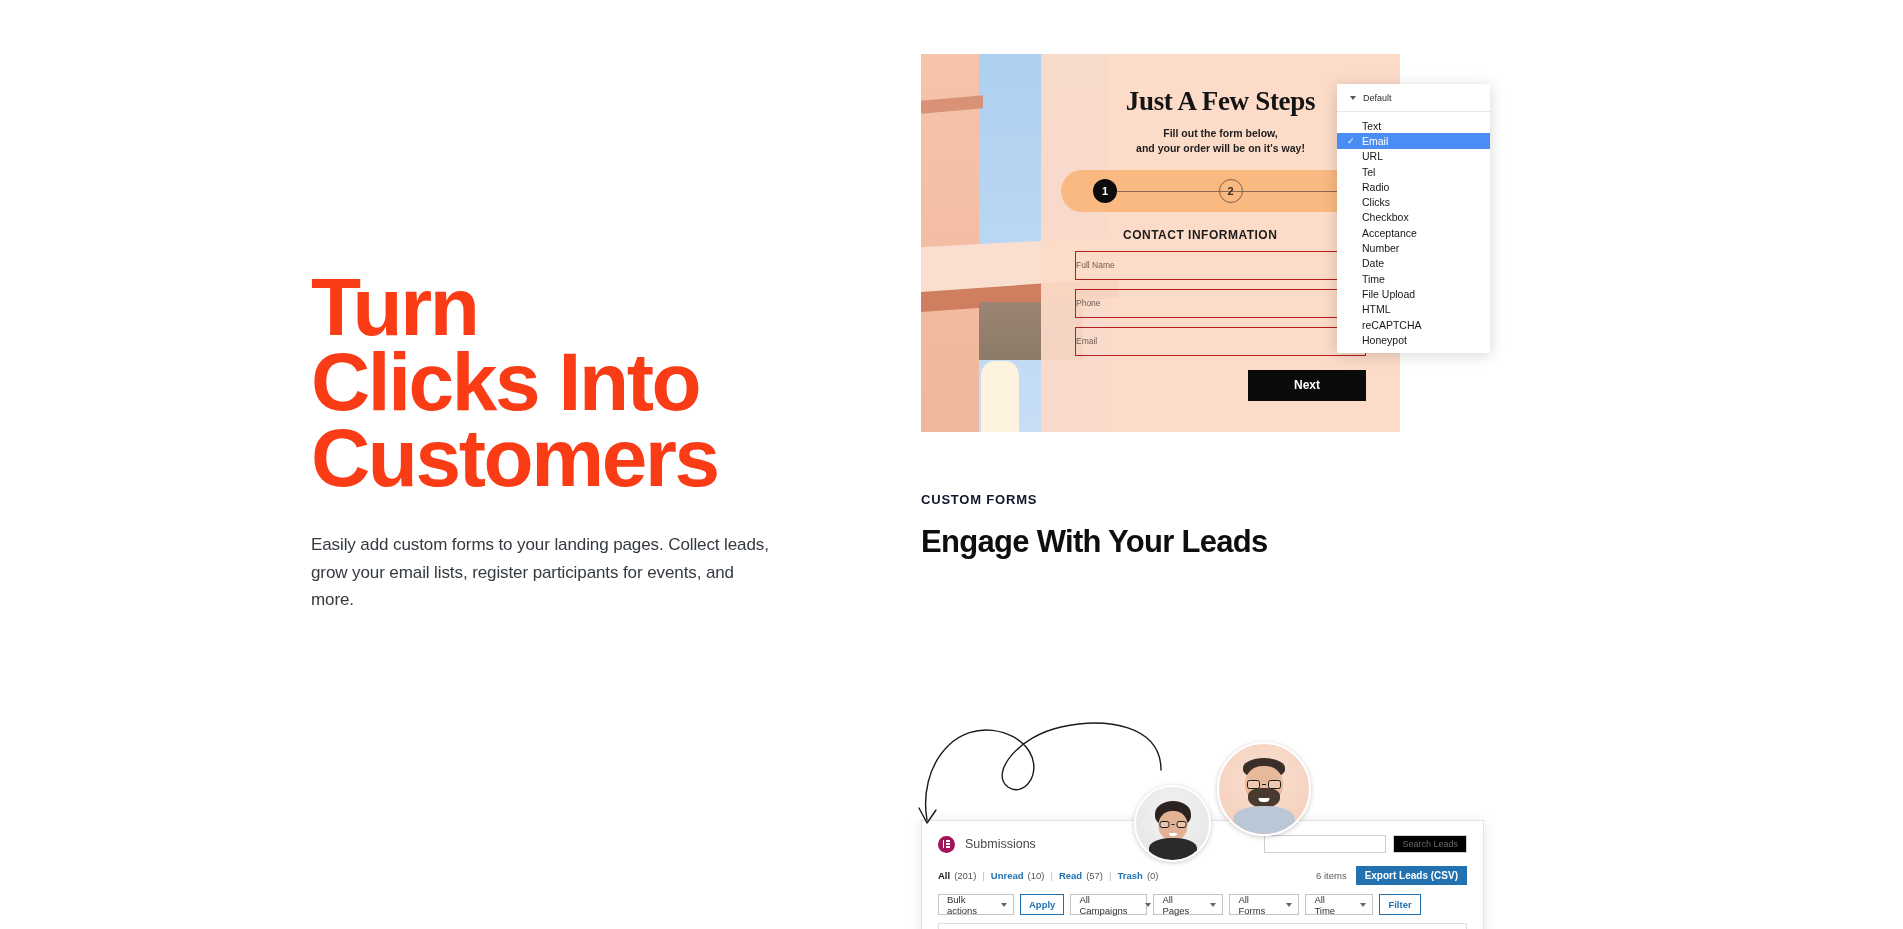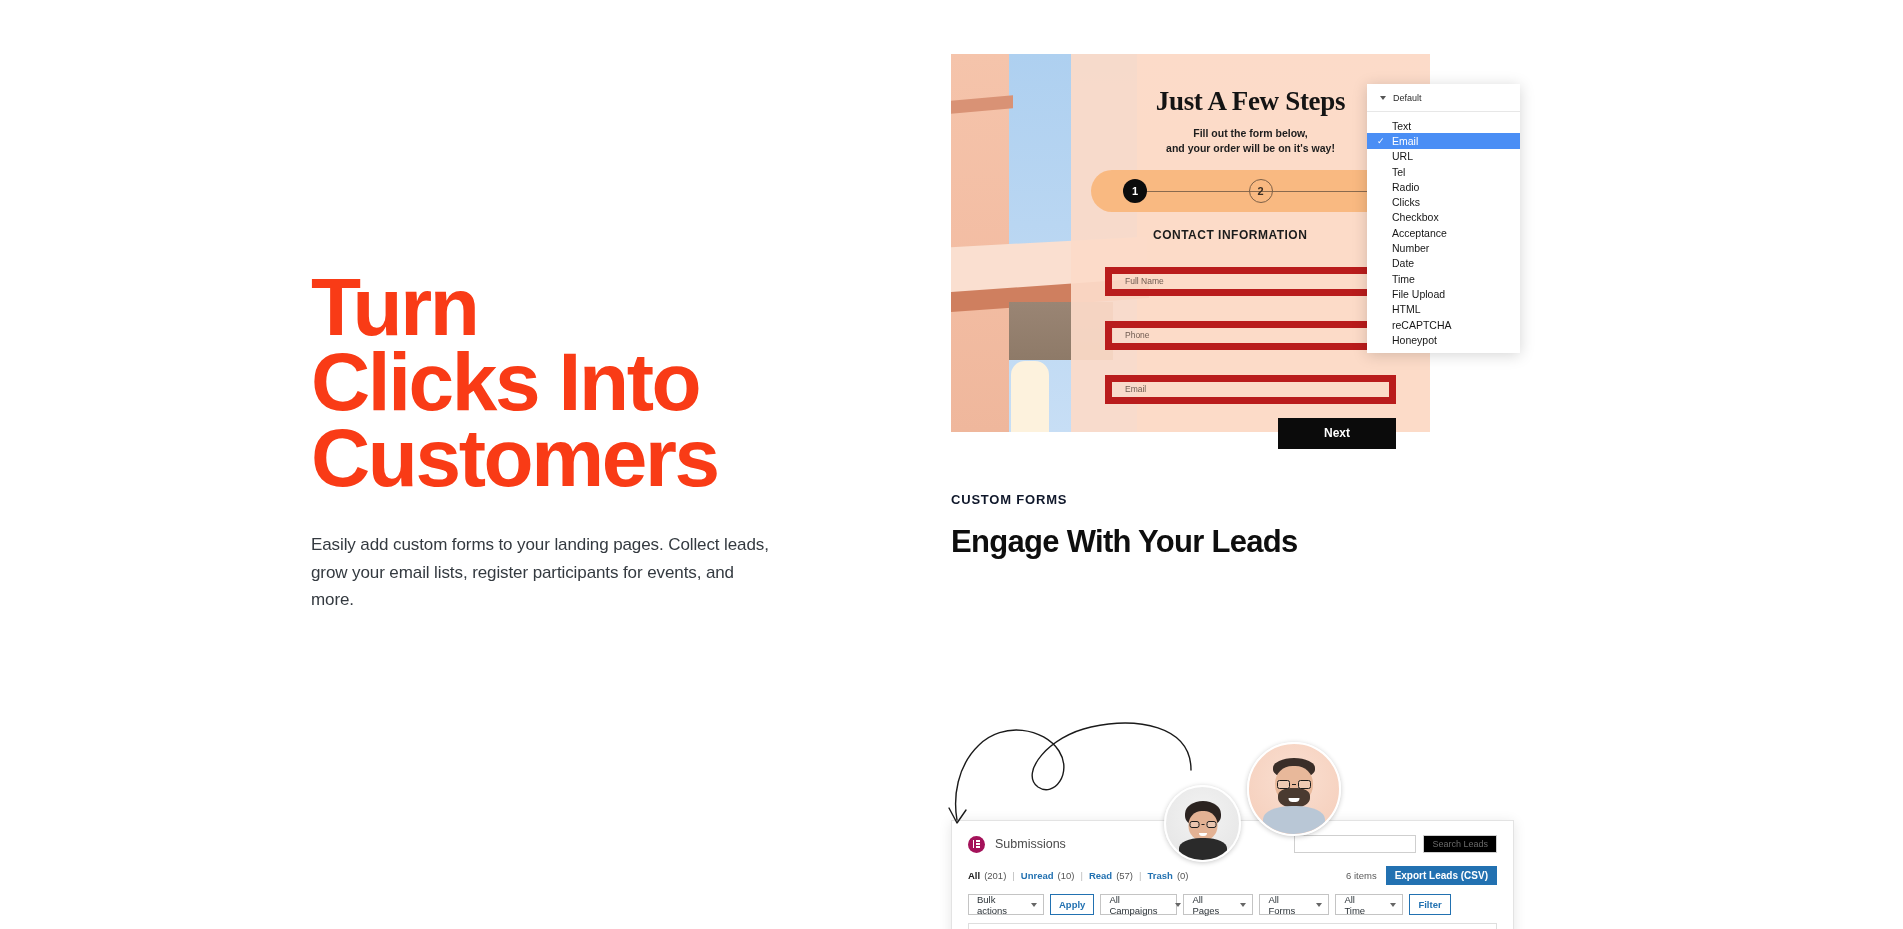--- a/index.html
+++ b/index.html
@@ -45,21 +45,21 @@
     line-height: 1.62;
     color: #343a40;
     letter-spacing: -0.1px;
     white-space: pre-line;
     max-width: 470px;
   }
 
   
   .right-col {
     position: absolute;
-    left: 951px;
+    left: 921px;
     top: 0;
     width: 640px;
     height: 809px;
   }
 
   
   .form-mock {
     position: absolute;
     left: 0px;
     top: 54px;
@@ -189,26 +189,26 @@
   .form-section-label {
     margin-top: 16px;
     font-size: 12px;
     font-weight: 700;
     letter-spacing: 0.5px;
     color: #1c1c1c;
     margin-left: 48px;
   }
 
   .form-field {
-    margin-top: 25px;
+    margin-top: 9px;
     height: 29px;
-    border: 7px solid #b91c1c;
-    display: flex;
-    align-items: center;
-    padding-left: 13px;
+    border: 1px solid #b91c1c;
+    display: flex;
+    align-items: center;
+    padding-left: 0;
     font-size: 8.5px;
     color: #6f5b51;
     background: transparent;
   }
 
   .form-next-row {
     margin-top: 14px;
     display: flex;
     justify-content: flex-end;
   }

